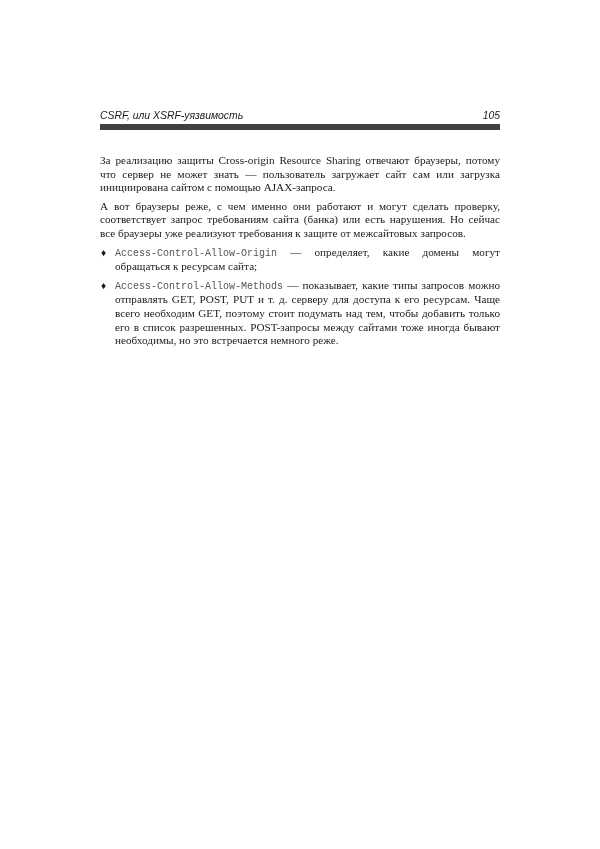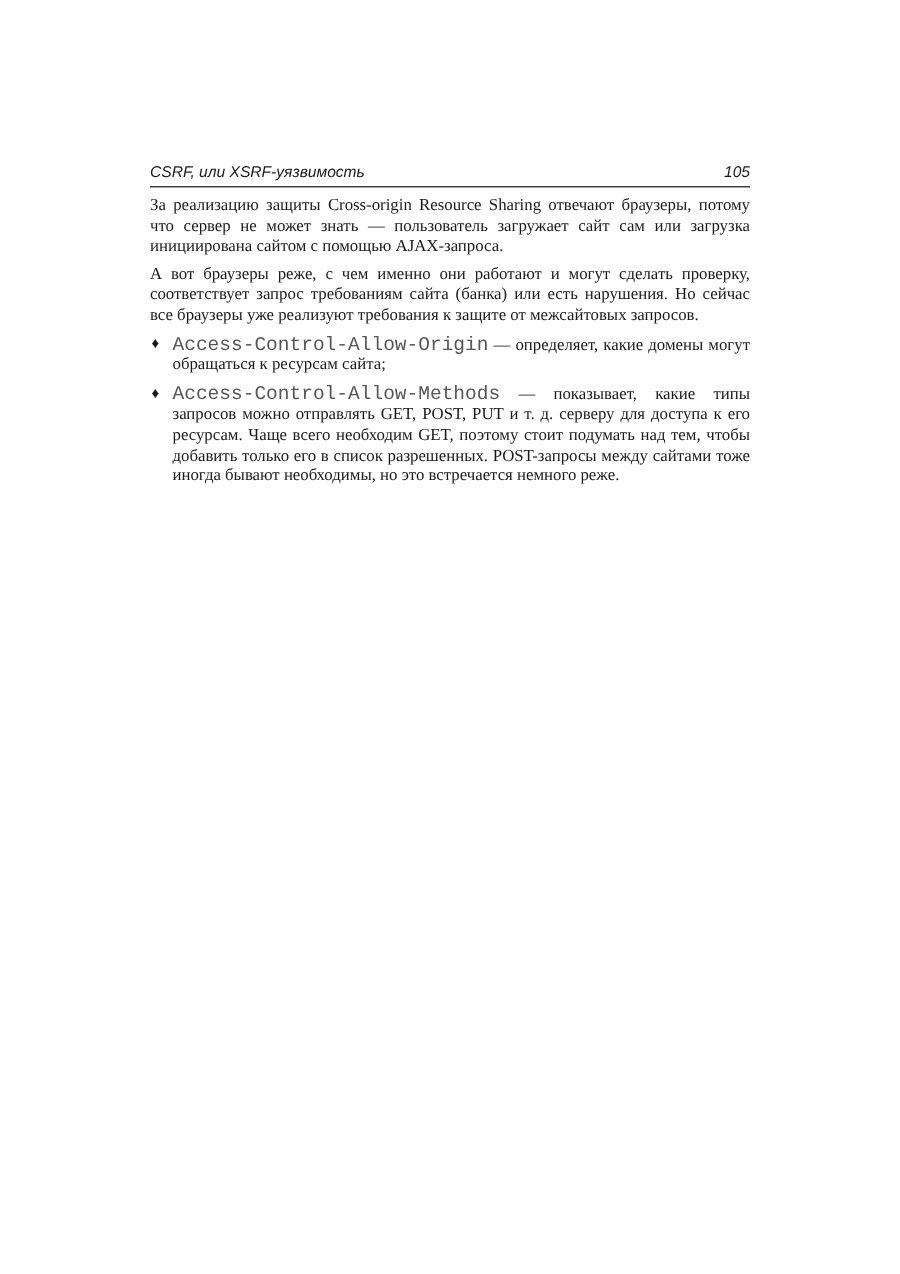--- a/index.html
+++ b/index.html
@@ -1,28 +1,28 @@
 <!DOCTYPE html>
 <html><head>
 <meta charset="utf-8">
 <style>
   html, body { margin: 0; padding: 0; background: #ffffff; }
   body { width: 600px; height: 849px; position: relative; overflow: hidden; }
   .page { position: absolute; left: 100px; top: 108px; width: 400px; color: #1a1a1a; }
   .running-head {
     display: flex; justify-content: space-between; align-items: flex-end;
     font-family: "Liberation Sans", sans-serif; font-style: italic; font-size: 10.4px;
-    padding-bottom: 2px; border-bottom: 1px solid #404040; height: 14px; line-height: 12px;
+    padding-bottom: 2px; border-bottom: 6px solid #404040; height: 14px; line-height: 12px;
   }
-  .body { margin-top: 6px; font-family: "Liberation Serif", serif; font-size: 11.2px; line-height: 13.6px; }
+  .body { margin-top: 24px; font-family: "Liberation Serif", serif; font-size: 11.2px; line-height: 13.6px; }
   .body p { margin: 0 0 5px 0; text-align: justify; }
   .bullets { list-style: none; margin: 0 0 5px 0; padding: 0; }
   .bullets li { position: relative; padding-left: 15px; margin: 0 0 5px 0; text-align: justify; }
   .bullet-mark { position: absolute; left: 1px; top: 0; font-size: 10px; }
-  .code { font-family: "Liberation Mono", monospace; font-size: 13px; color: #555; }
+  .code { font-family: "Liberation Mono", monospace; font-size: 10px; color: #555; }
 </style>
 </head>
 <body>
 
 <div class="page">
   <div class="running-head">
     <span>CSRF, или XSRF-уязвимость</span>
     <span>105</span>
   </div>
 

